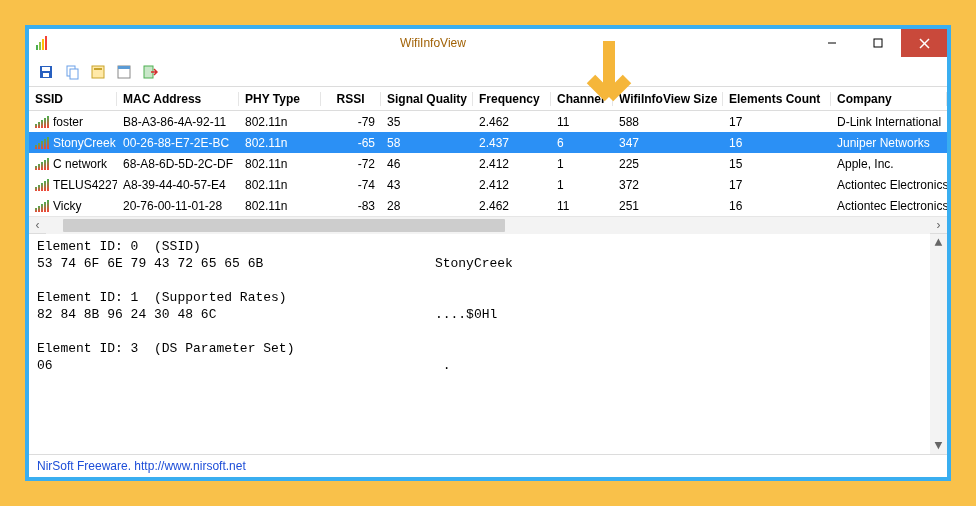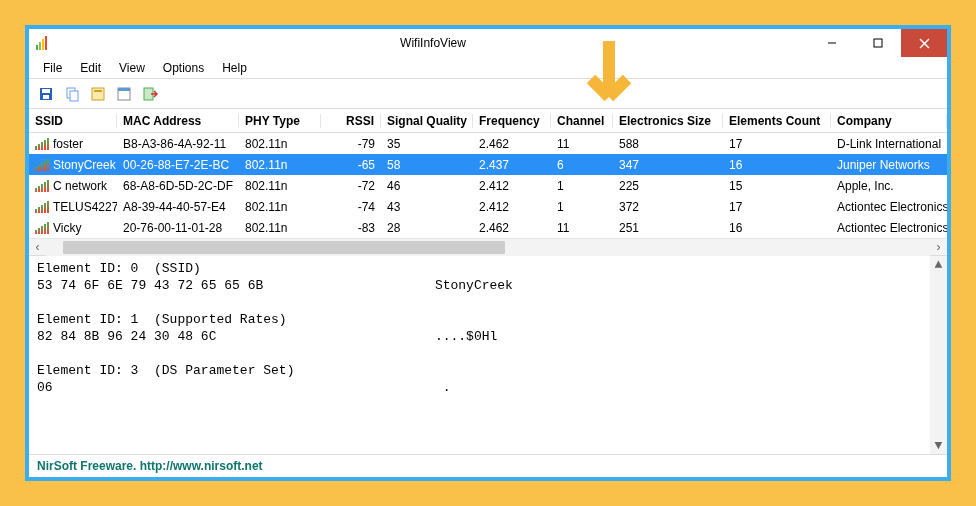--- a/index.html
+++ b/index.html
@@ -17,21 +17,21 @@
     background:#fff;
     border:1px solid #39aef0;
     outline:3px solid #39aef0;
     display:flex; flex-direction:column;
     position:relative;
   }
   
   .titlebar {
     height:28px; background:#fff;
     display:flex; align-items:center;
-    color:#000000;
+    color:#a16207;
   }
   .titlebar .app-icon { width:28px; display:flex; align-items:center; justify-content:center;}
   .titlebar .title { flex:1; text-align:center; font-size:12px; }
   .win-controls { display:flex; height:100%; }
   .win-btn { width:46px; display:flex; align-items:center; justify-content:center; cursor:pointer;}
   .win-btn.minimize { color:#000; }
   .win-btn.maximize { color:#000; }
   .win-btn.close { background:#c9493b; color:#fff; width:46px;}
   
   .menubar {
@@ -96,21 +96,21 @@
     position:absolute; right:0; top:0; bottom:0; width:17px; background:#f3f3f3;
     display:flex; flex-direction:column; justify-content:space-between;
   }
   .scrollbar-v .arrow { height:17px; display:flex; align-items:center; justify-content:center; color:#666; cursor:pointer;}
   
   .statusbar {
     height:22px; display:flex; align-items:center; font-size:12px;
     padding:0 8px;
   }
   .statusbar .status-left { flex:0 0 310px;}
-  .statusbar .status-center { color:#0f766e; font-weight:bold; flex:1; text-align:left;}
+  .statusbar .status-center { color:#1d4ed8; font-weight:normal; flex:1; text-align:left;}
   
   .wifi-icon { display:inline-flex; align-items:flex-end; gap:1px; height:12px;}
   .wifi-icon span { width:2px; background:linear-gradient(#4caf50,#f44336);}
   .wifi-icon span:nth-child(1){height:4px;}
   .wifi-icon span:nth-child(2){height:6px;}
   .wifi-icon span:nth-child(3){height:8px;}
   .wifi-icon span:nth-child(4){height:10px;}
   .wifi-icon span:nth-child(5){height:12px;}
   
   .annotation-arrow {
@@ -150,27 +150,20 @@
         </div>
       <div class="win-btn close">
           <svg width="11" height="11">
             <line x1="1" y1="1" x2="10" y2="10" stroke="#fff" stroke-width="1.5"></line>
             <line x1="10" y1="1" x2="1" y2="10" stroke="#fff" stroke-width="1.5"></line>
           </svg>
         </div>
     </div>
   </div>
 
-  <div class="menubar">
-    <div class="menu-item">File</div>
-    <div class="menu-item">Edit</div>
-    <div class="menu-item">View</div>
-    <div class="menu-item">Options</div>
-    <div class="menu-item">Help</div>
-  </div>
 
   <div class="toolbar">
     <div class="tb-btn">
         <svg width="16" height="16">
           <rect x="2" y="2" width="12" height="12" fill="#2860c0"></rect>
           <rect x="4" y="3" width="8" height="4" fill="#fff"></rect>
           <rect x="5" y="9" width="6" height="4" fill="#fff"></rect>
         </svg>
       </div>
     <div class="tb-btn">
@@ -198,25 +191,25 @@
         </svg>
       </div>
   </div>
 
   <div class="table-area">
     <div class="table">
       <div class="thead">
         <div class="cell ssid">SSID</div>
         <div class="cell mac">MAC Address</div>
         <div class="cell phy">PHY Type</div>
-        <div class="cell rssi" style="text-align:right;padding-right:6px;">RSSI</div>
+        <div class="cell rssi" style="text-align:center;padding-right:6px;">RSSI</div>
         <div class="cell sq">Signal Quality</div>
         <div class="cell freq">Frequency</div>
         <div class="cell chan">Channel</div>
-        <div class="cell info">Electronics Size</div>
+        <div class="cell info">WifiInfoView Size</div>
         <div class="cell elem">Elements Count</div>
         <div class="cell comp">Company</div>
       </div>
       <div id="tbody">
           <div class="row">
             <div class="cell ssid">
               <span class="wifi-icon">
                 <span></span>
                 <span></span>
                 <span></span>

